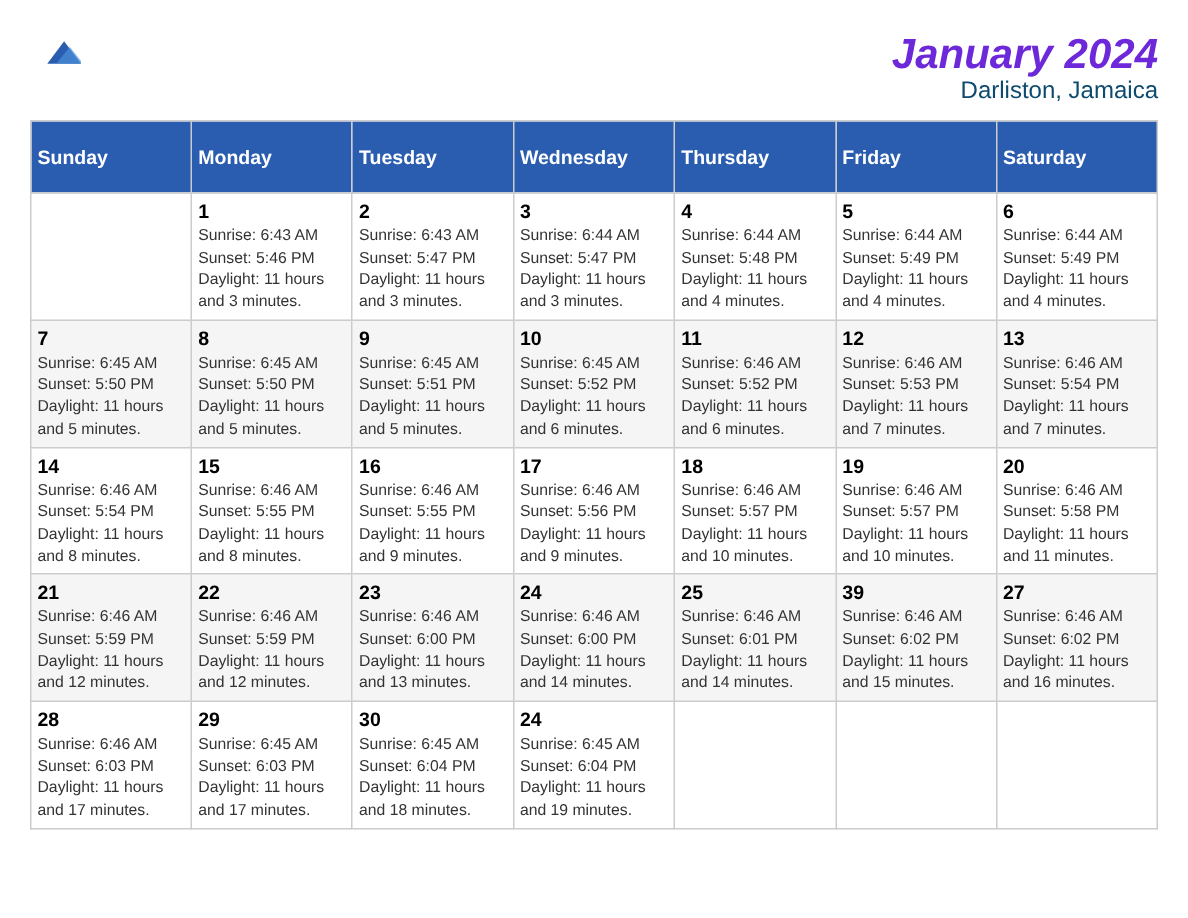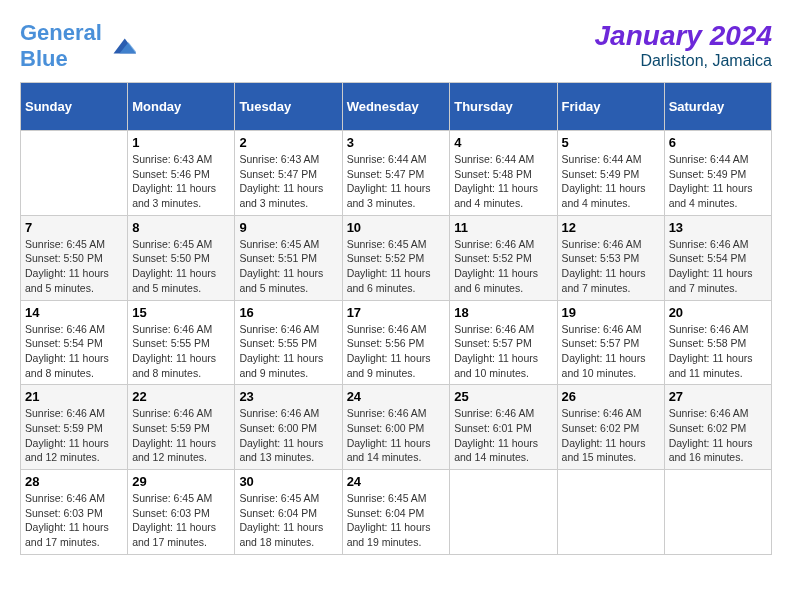--- a/index.html
+++ b/index.html
@@ -86,26 +86,20 @@
     }
     tbody tr td:first-child {
       border-left: 1px solid #ccc;
     }
   </style>
 </head>
 <body>
 
 <div class="header">
   <div class="logo">
-    <div>
-      <span class="logo-text">
-        <span>General</span><br>
-        <span style="color:#4a90d9;">Blue</span>
-      </span>
-    </div>
     <svg class="logo-icon" viewBox="0 0 40 40">
       <polygon points="10,30 25,10 40,30" fill="#2a5db0"></polygon>
       <polygon points="18,30 30,15 42,30" fill="#4a90d9" opacity="0.7"></polygon>
     </svg>
   </div>
   <div class="title-block">
     <div class="month-title">January 2024</div>
     <div class="location-title">Darliston, Jamaica</div>
   </div>
 </div>
@@ -225,21 +219,21 @@
         </td>
         <td>
           <span class="day-number">24</span>
           <div class="day-info">Sunrise: 6:46 AM<br>Sunset: 6:00 PM<br>Daylight: 11 hours<br>and 14 minutes.</div>
         </td>
         <td>
           <span class="day-number">25</span>
           <div class="day-info">Sunrise: 6:46 AM<br>Sunset: 6:01 PM<br>Daylight: 11 hours<br>and 14 minutes.</div>
         </td>
         <td>
-          <span class="day-number">26</span>
+          <span class="day-number">39</span>
           <div class="day-info">Sunrise: 6:46 AM<br>Sunset: 6:02 PM<br>Daylight: 11 hours<br>and 15 minutes.</div>
         </td>
         <td>
           <span class="day-number">27</span>
           <div class="day-info">Sunrise: 6:46 AM<br>Sunset: 6:02 PM<br>Daylight: 11 hours<br>and 16 minutes.</div>
         </td>
       </tr>
       <tr>
         <td>
           <span class="day-number">28</span>

